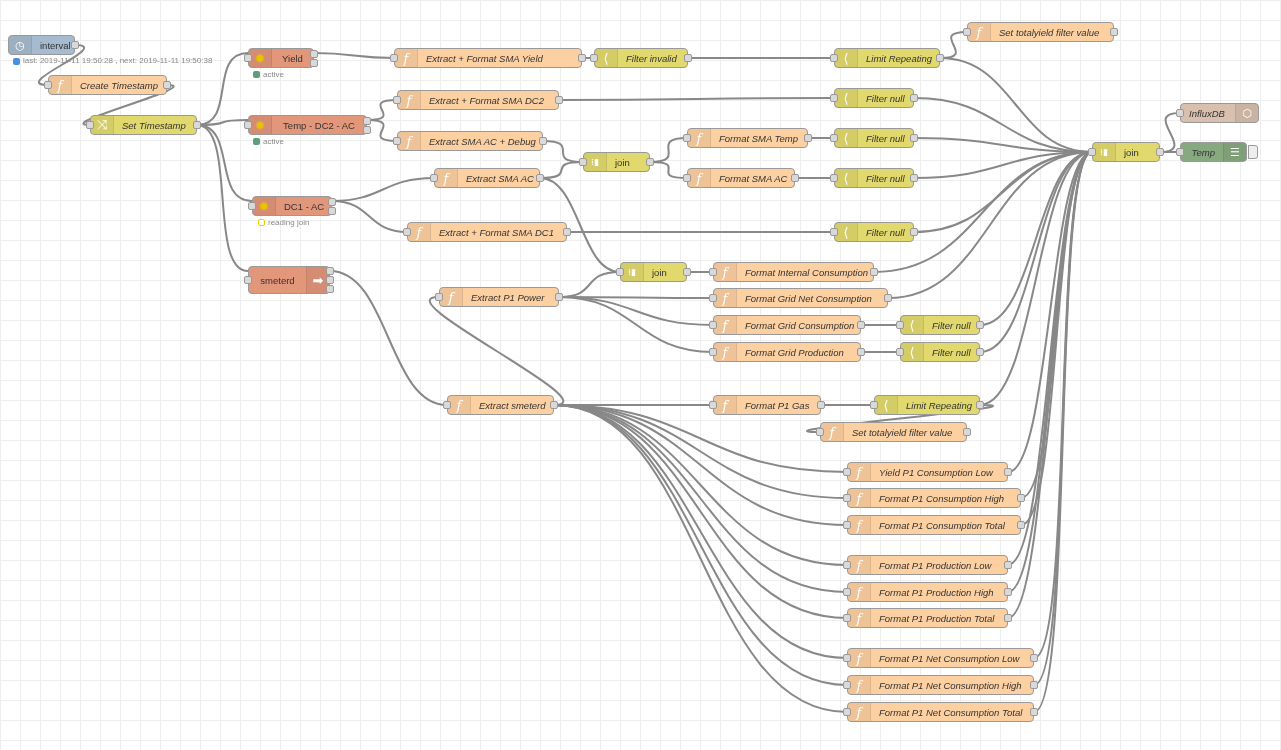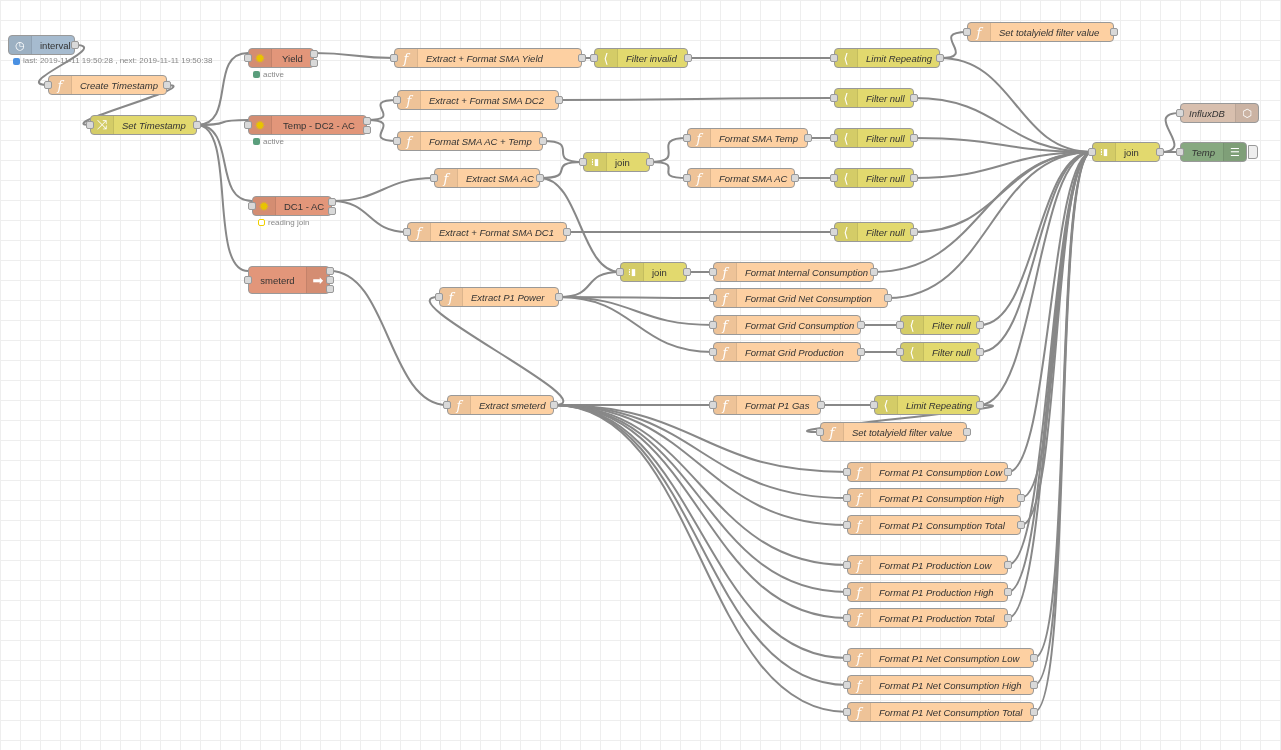--- a/index.html
+++ b/index.html
@@ -218,21 +218,21 @@
     </div>
     <div class="node c-func" style="left: 397px; top: 90px; width: 162px;">
       <span class="port in"></span>
       <span class="icon">f</span>
       <span class="label">Extract + Format SMA DC2</span>
       <span class="port out"></span>
     </div>
     <div class="node c-func" style="left: 397px; top: 131px; width: 146px;">
       <span class="port in"></span>
       <span class="icon">f</span>
-      <span class="label">Format SMA AC + Temp</span>
+      <span class="label">Extract SMA AC + Debug</span>
       <span class="port out"></span>
     </div>
     <div class="node c-join" style="left: 583px; top: 152px; width: 67px;">
       <span class="port in"></span>
       <span class="icon" style="font-style: normal; font-family: &quot;DejaVu Sans&quot;, sans-serif; font-size: 9px;">⁞▮</span>
       <span class="label plain" style="text-align: left;">join</span>
       <span class="port out"></span>
     </div>
     <div class="node c-func" style="left: 687px; top: 128px; width: 121px;">
       <span class="port in"></span>
@@ -350,21 +350,21 @@
     </div>
     <div class="node c-func" style="left: 820px; top: 422px; width: 147px;">
       <span class="port in"></span>
       <span class="icon">f</span>
       <span class="label">Set totalyield filter value</span>
       <span class="port out"></span>
     </div>
     <div class="node c-func" style="left: 847px; top: 462px; width: 161px;">
       <span class="port in"></span>
       <span class="icon">f</span>
-      <span class="label">Format P1 Consumption Low</span>
+      <span class="label">Yield P1 Consumption Low</span>
       <span class="port out"></span>
     </div>
     <div class="node c-func" style="left: 847px; top: 488px; width: 174px;">
       <span class="port in"></span>
       <span class="icon">f</span>
       <span class="label">Format P1 Consumption High</span>
       <span class="port out"></span>
     </div>
     <div class="node c-func" style="left: 847px; top: 515px; width: 174px;">
       <span class="port in"></span>

